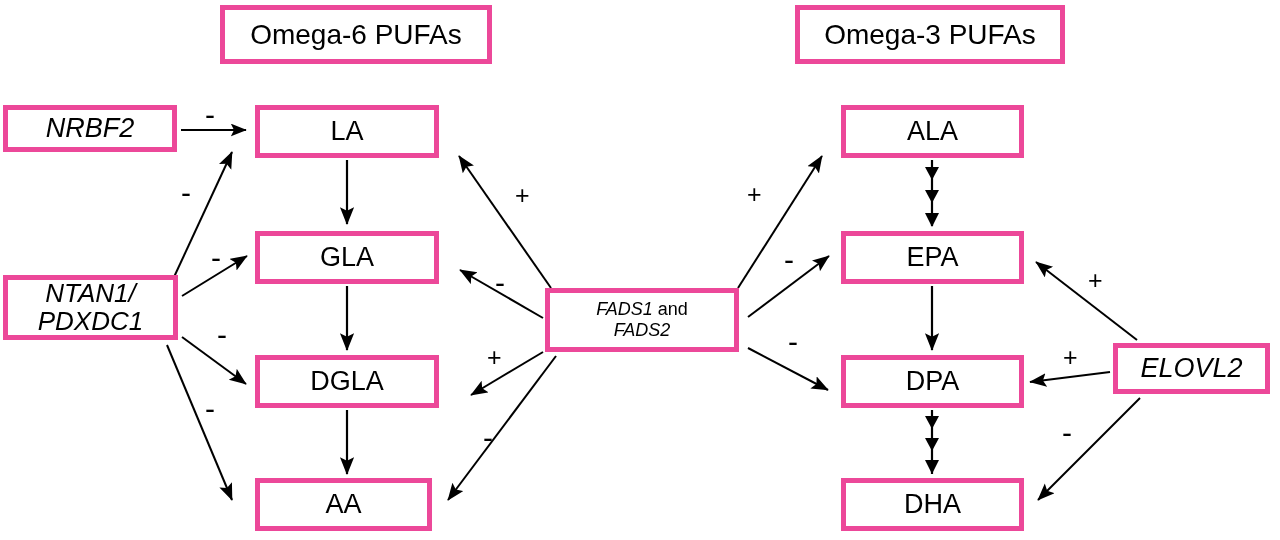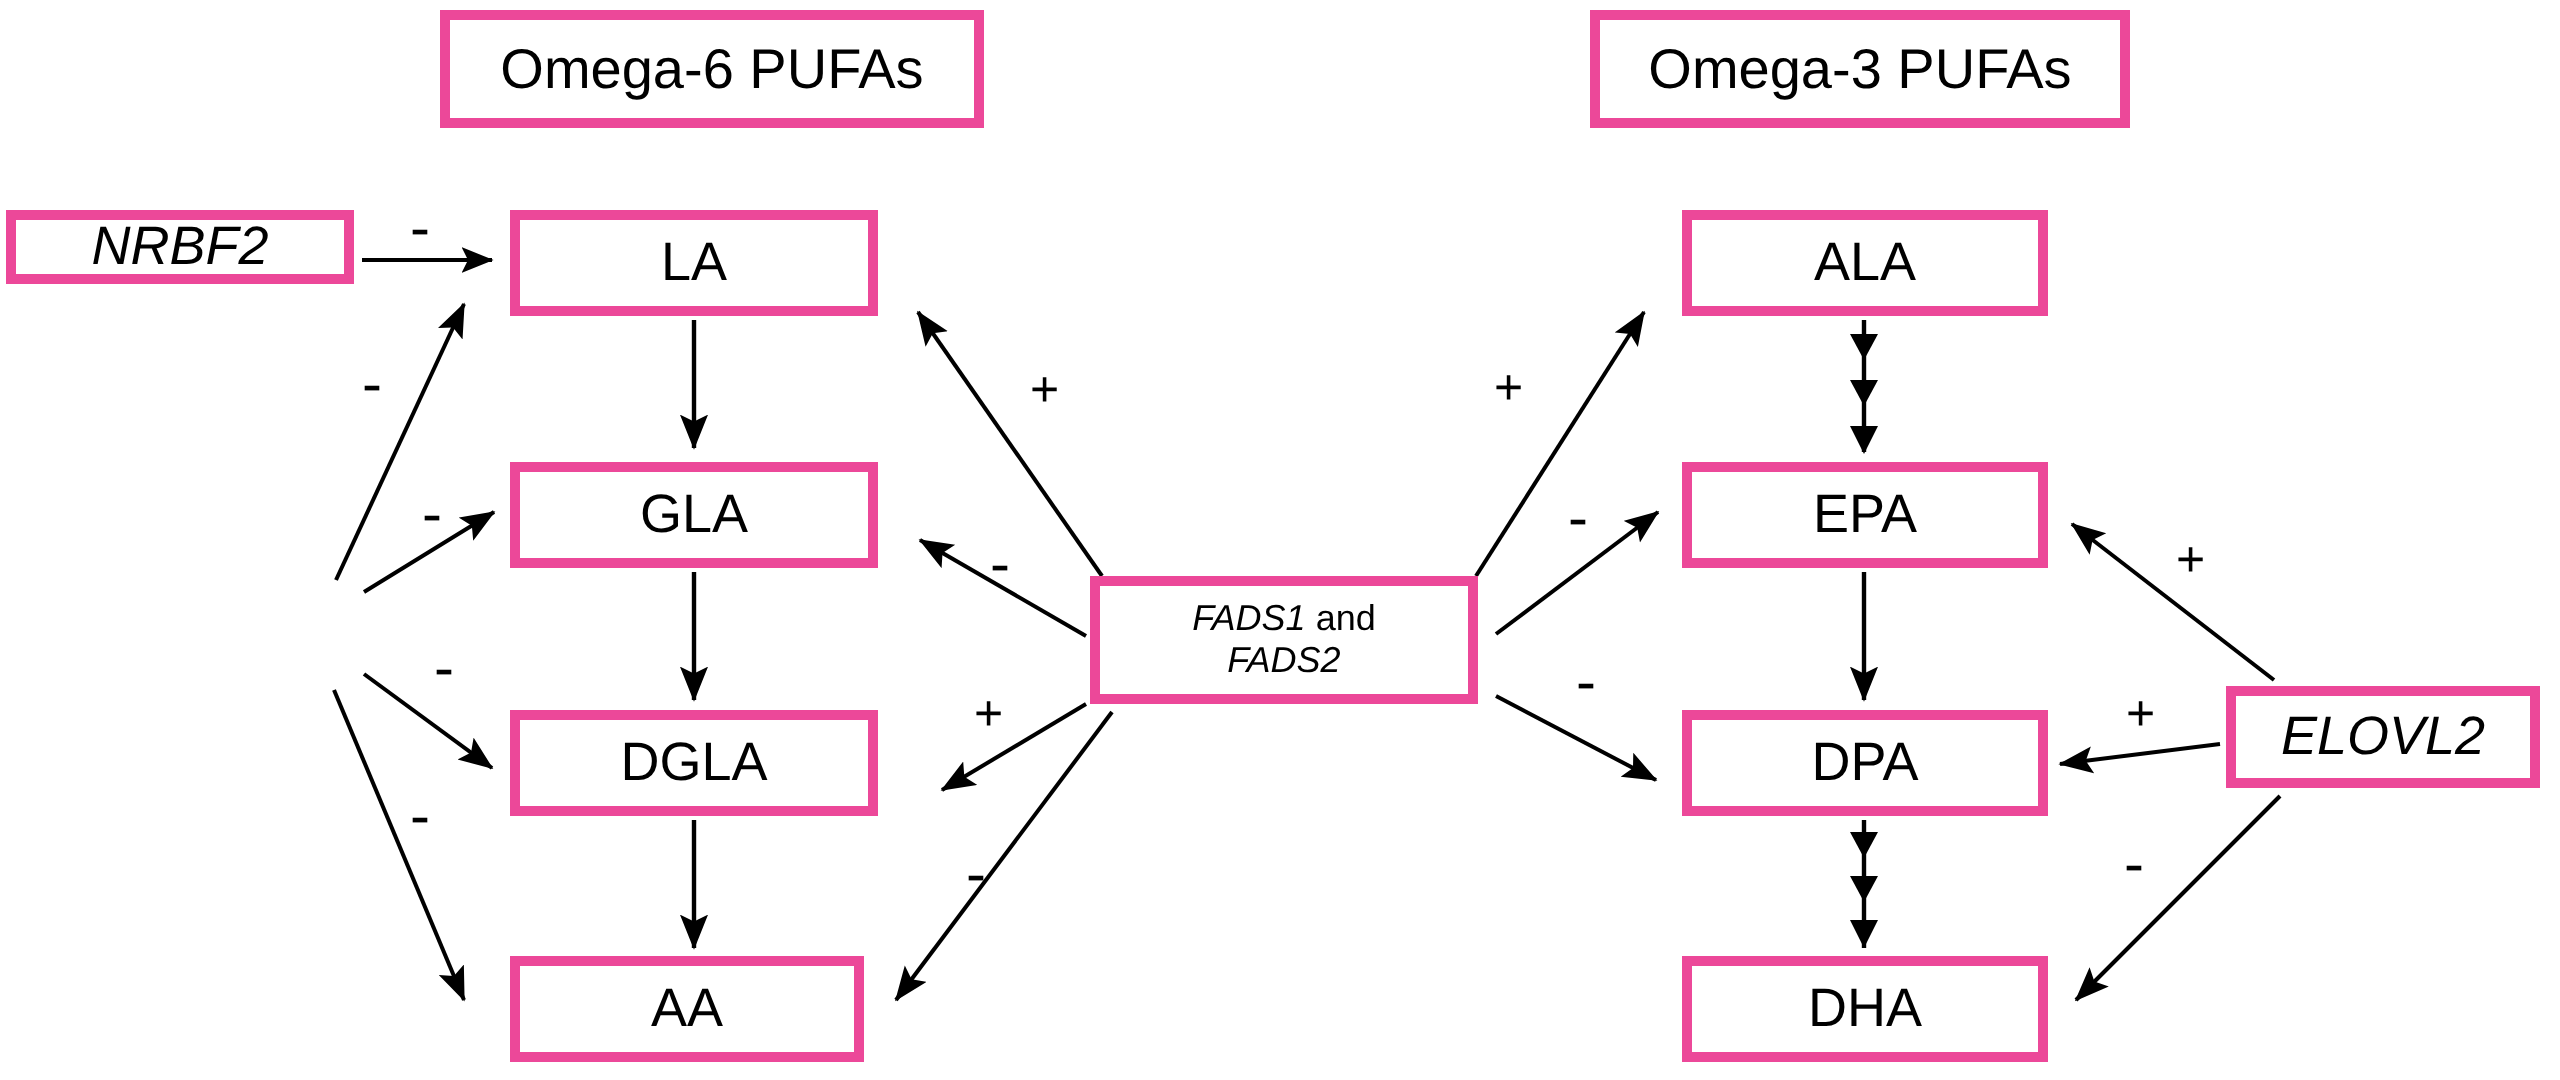--- a/index.html
+++ b/index.html
@@ -139,24 +139,28 @@
   <div class="node metab" style="left:841px;top:231px;width:183px;height:53px;">
     <span class="txt">EPA</span>
   </div>
   <div class="node metab" style="left:841px;top:355px;width:183px;height:53px;">
     <span class="txt">DPA</span>
   </div>
   <div class="node metab" style="left:841px;top:478px;width:183px;height:53px;">
     <span class="txt">DHA</span>
   </div>
 
-  <div class="node gene" style="left:3px;top:105px;width:174px;height:37px;">
+  <div class="node gene" style="left:3px;top:105px;width:174px;height:47px;">
     <span class="txt">NRBF2</span>
   </div>
 
+  <div class="node gene two" style="left:3px;top:275px;width:175px;height:65px;">
+    <span class="txt">NTAN1/
+PDXDC1</span>
+  </div>
 
   <div class="node" style="left:545px;top:288px;width:194px;height:64px;">
     <span class="fadslbl"><i>FADS1</i><span> and</span><br><i>FADS2</i></span>
   </div>
 
   <div class="node gene" style="left:1113px;top:343px;width:157px;height:51px;">
     <span class="txt">ELOVL2</span>
   </div>
 
   <span class="sign minus" style="left:205px;top:100px;">-</span>

